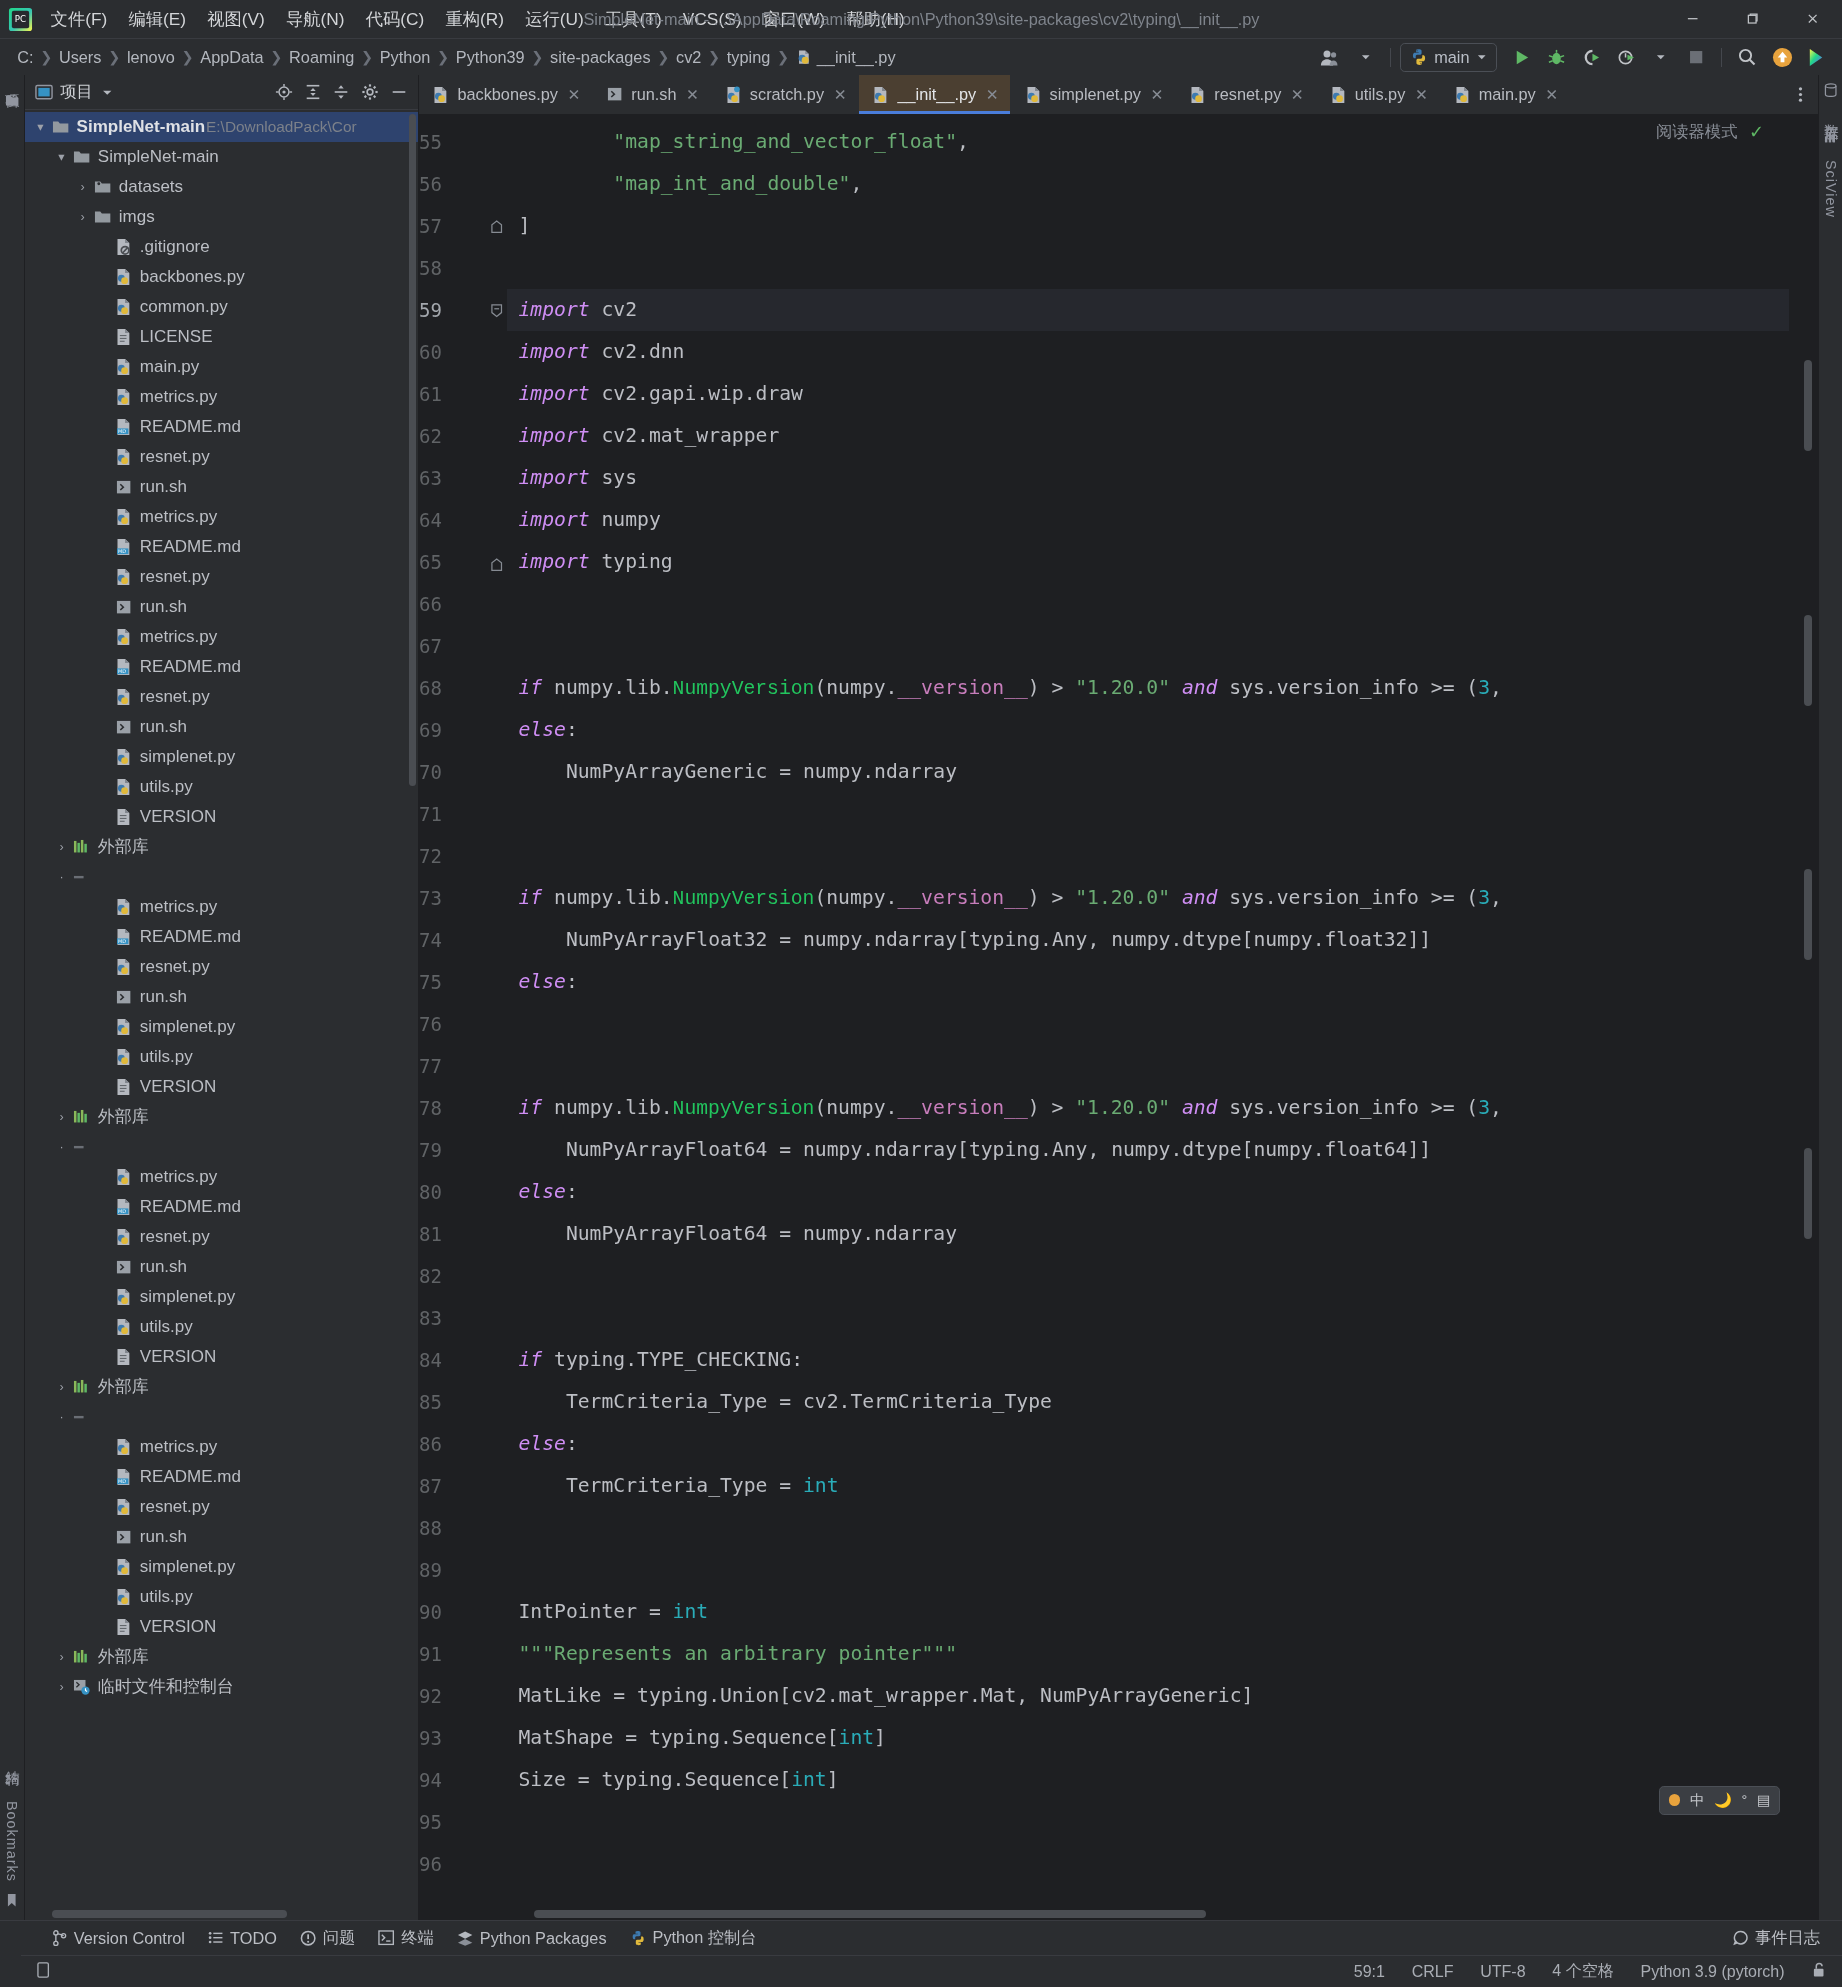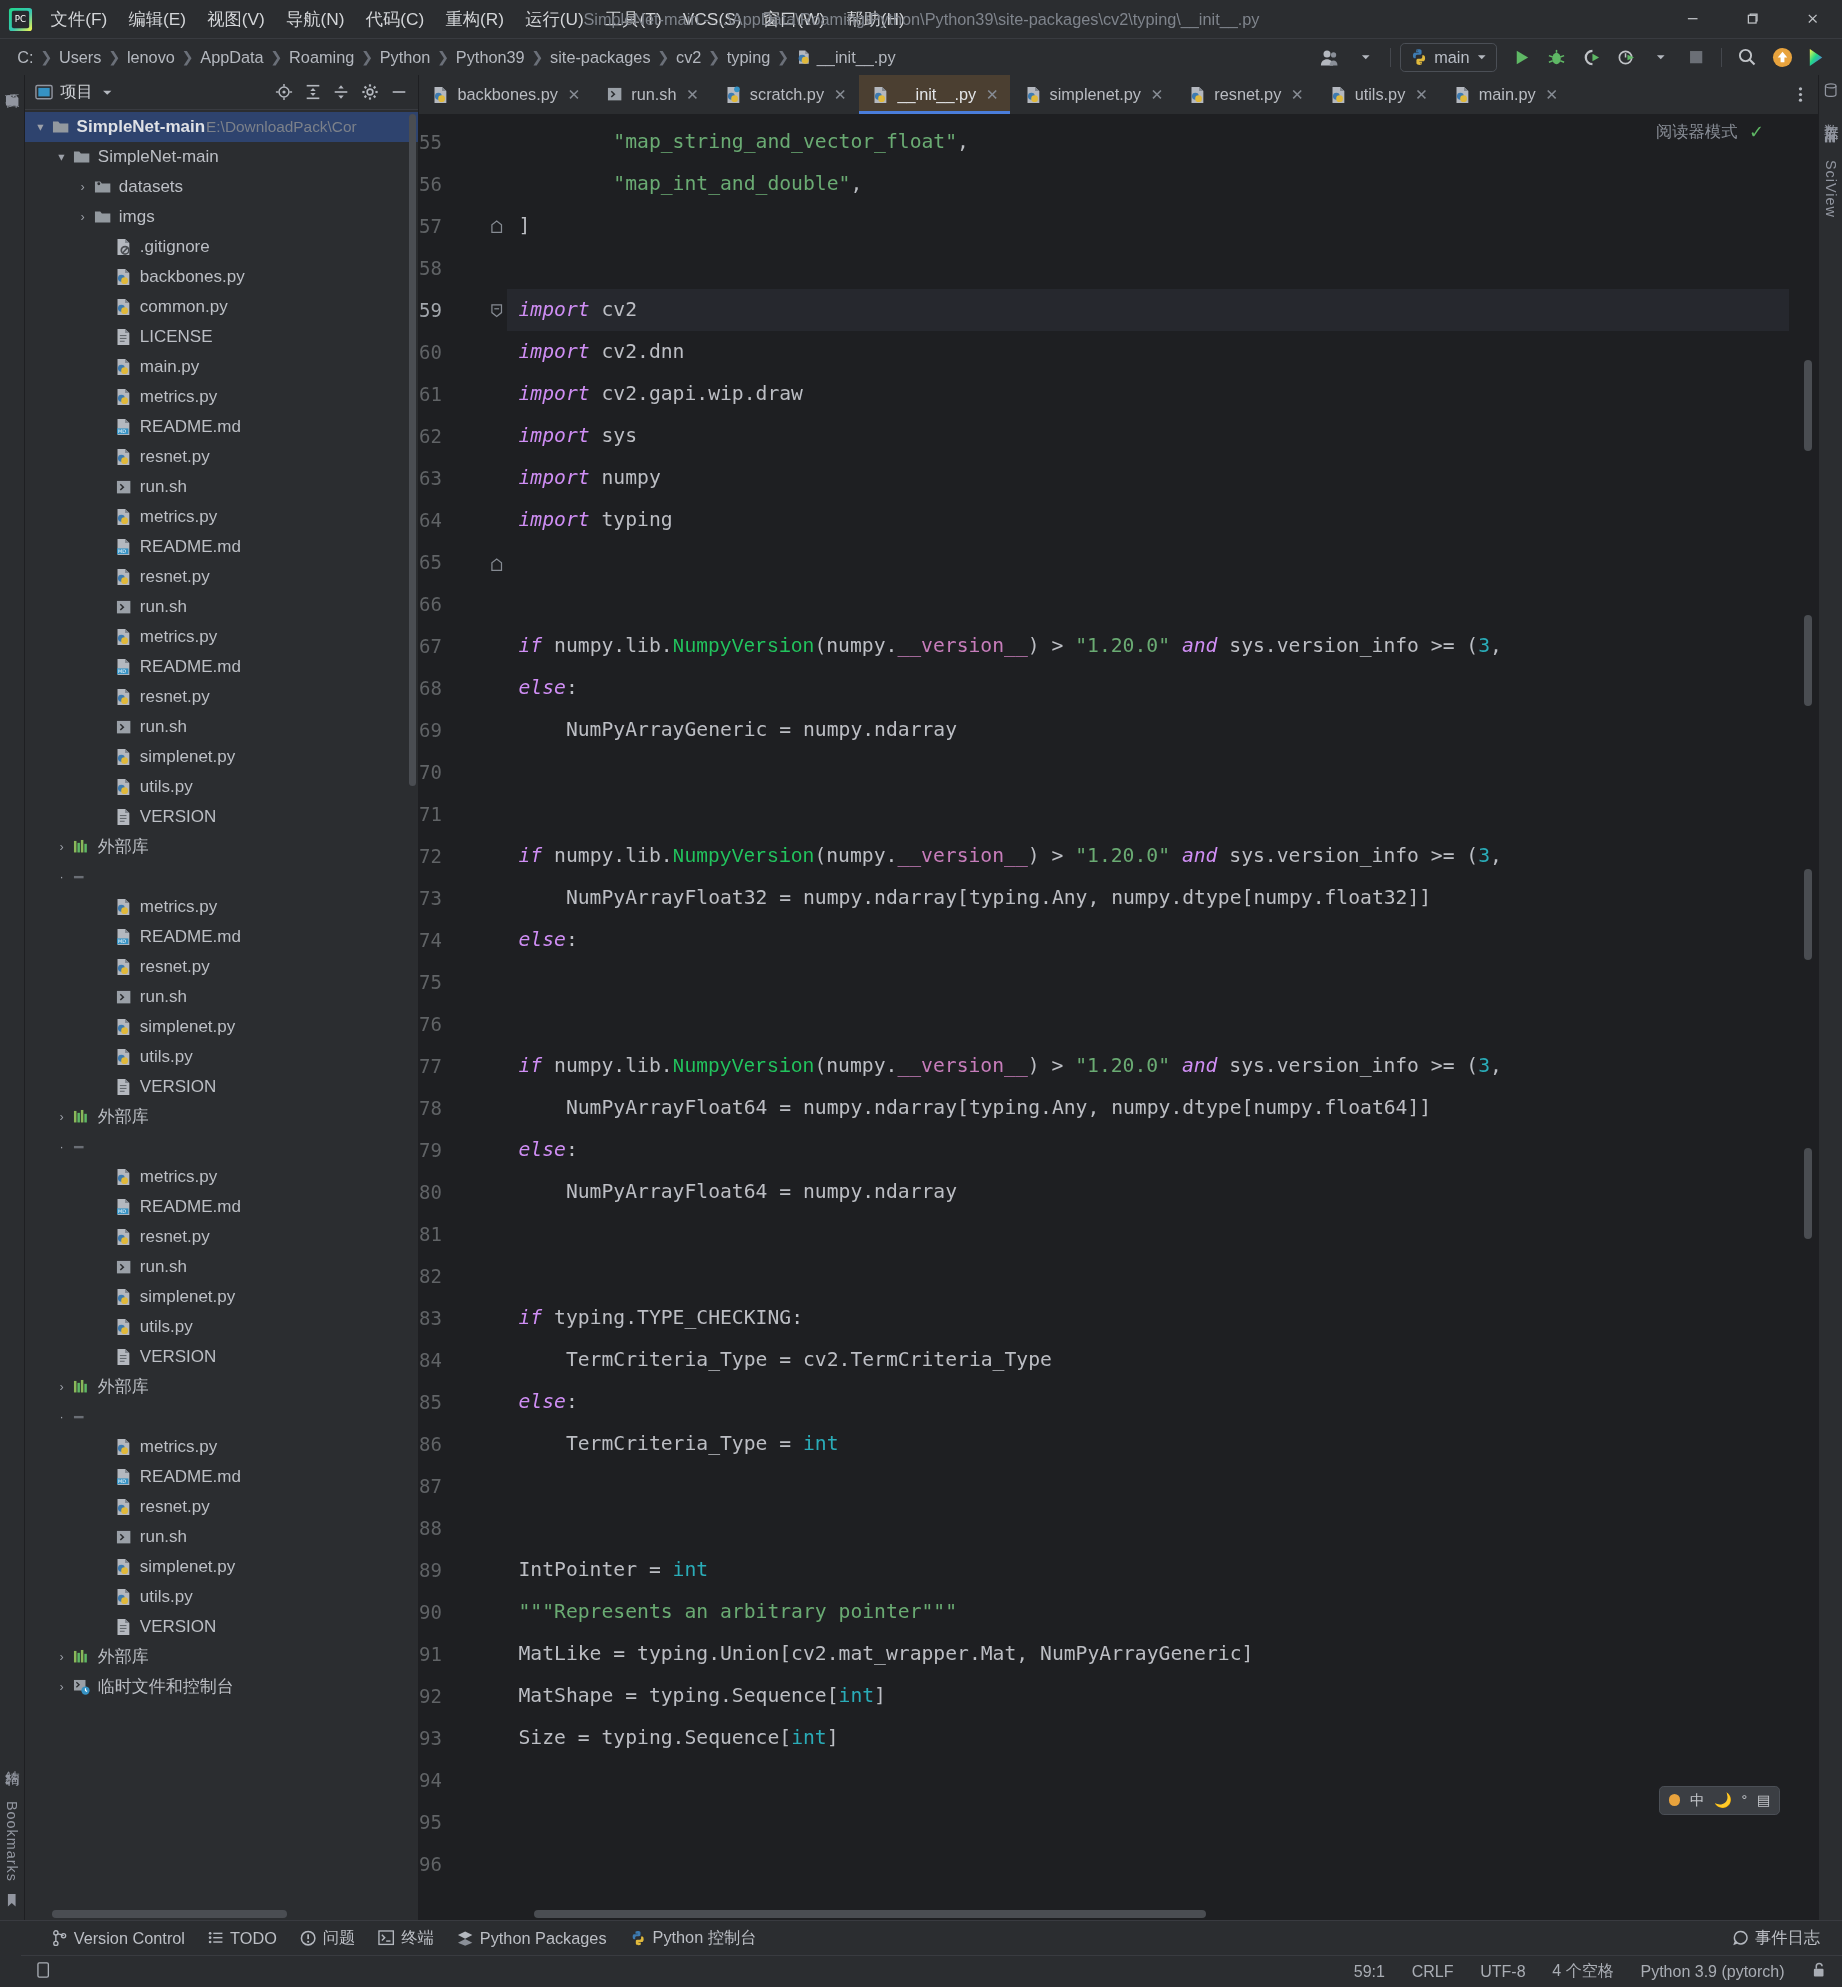--- a/index.html
+++ b/index.html
@@ -1248,20 +1248,21 @@
             </div>
           </div>
         <div class="code" id="code">
             <div class="cline">        <span class="s">"map_string_and_vector_float"</span>,</div>
             <div class="cline">        <span class="s">"map_int_and_double"</span>,</div>
             <div class="cline">]</div>
             <div class="cline">&nbsp;</div>
             <div class="cline cur"><span class="k">import</span> cv2</div>
             <div class="cline"><span class="k">import</span> cv2.dnn</div>
             <div class="cline"><span class="k">import</span> cv2.gapi.wip.draw</div>
+            <div class="cline"><span class="k">import</span> cv2.mat_wrapper</div>
             <div class="cline"><span class="k">import</span> sys</div>
             <div class="cline"><span class="k">import</span> numpy</div>
             <div class="cline"><span class="k">import</span> typing</div>
             <div class="cline">&nbsp;</div>
             <div class="cline">&nbsp;</div>
             <div class="cline"><span class="k">if</span> numpy.lib.<span class="cl">NumpyVersion</span>(numpy.<span class="df">__version__</span>) &gt; <span class="s">"1.20.0"</span> <span class="k">and</span> sys.version_info &gt;= (<span class="n">3</span>,</div>
             <div class="cline"><span class="k">else</span>:</div>
             <div class="cline">    NumPyArrayGeneric = numpy.ndarray</div>
             <div class="cline">&nbsp;</div>
             <div class="cline">&nbsp;</div>

